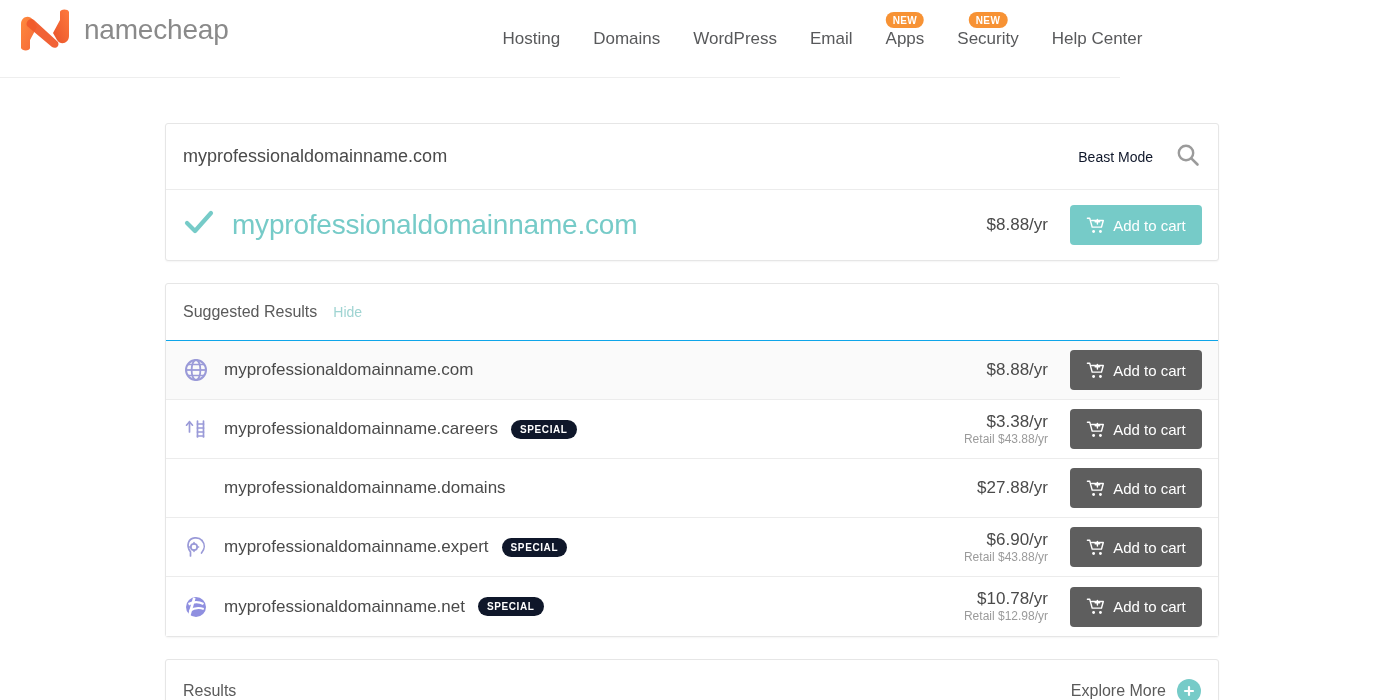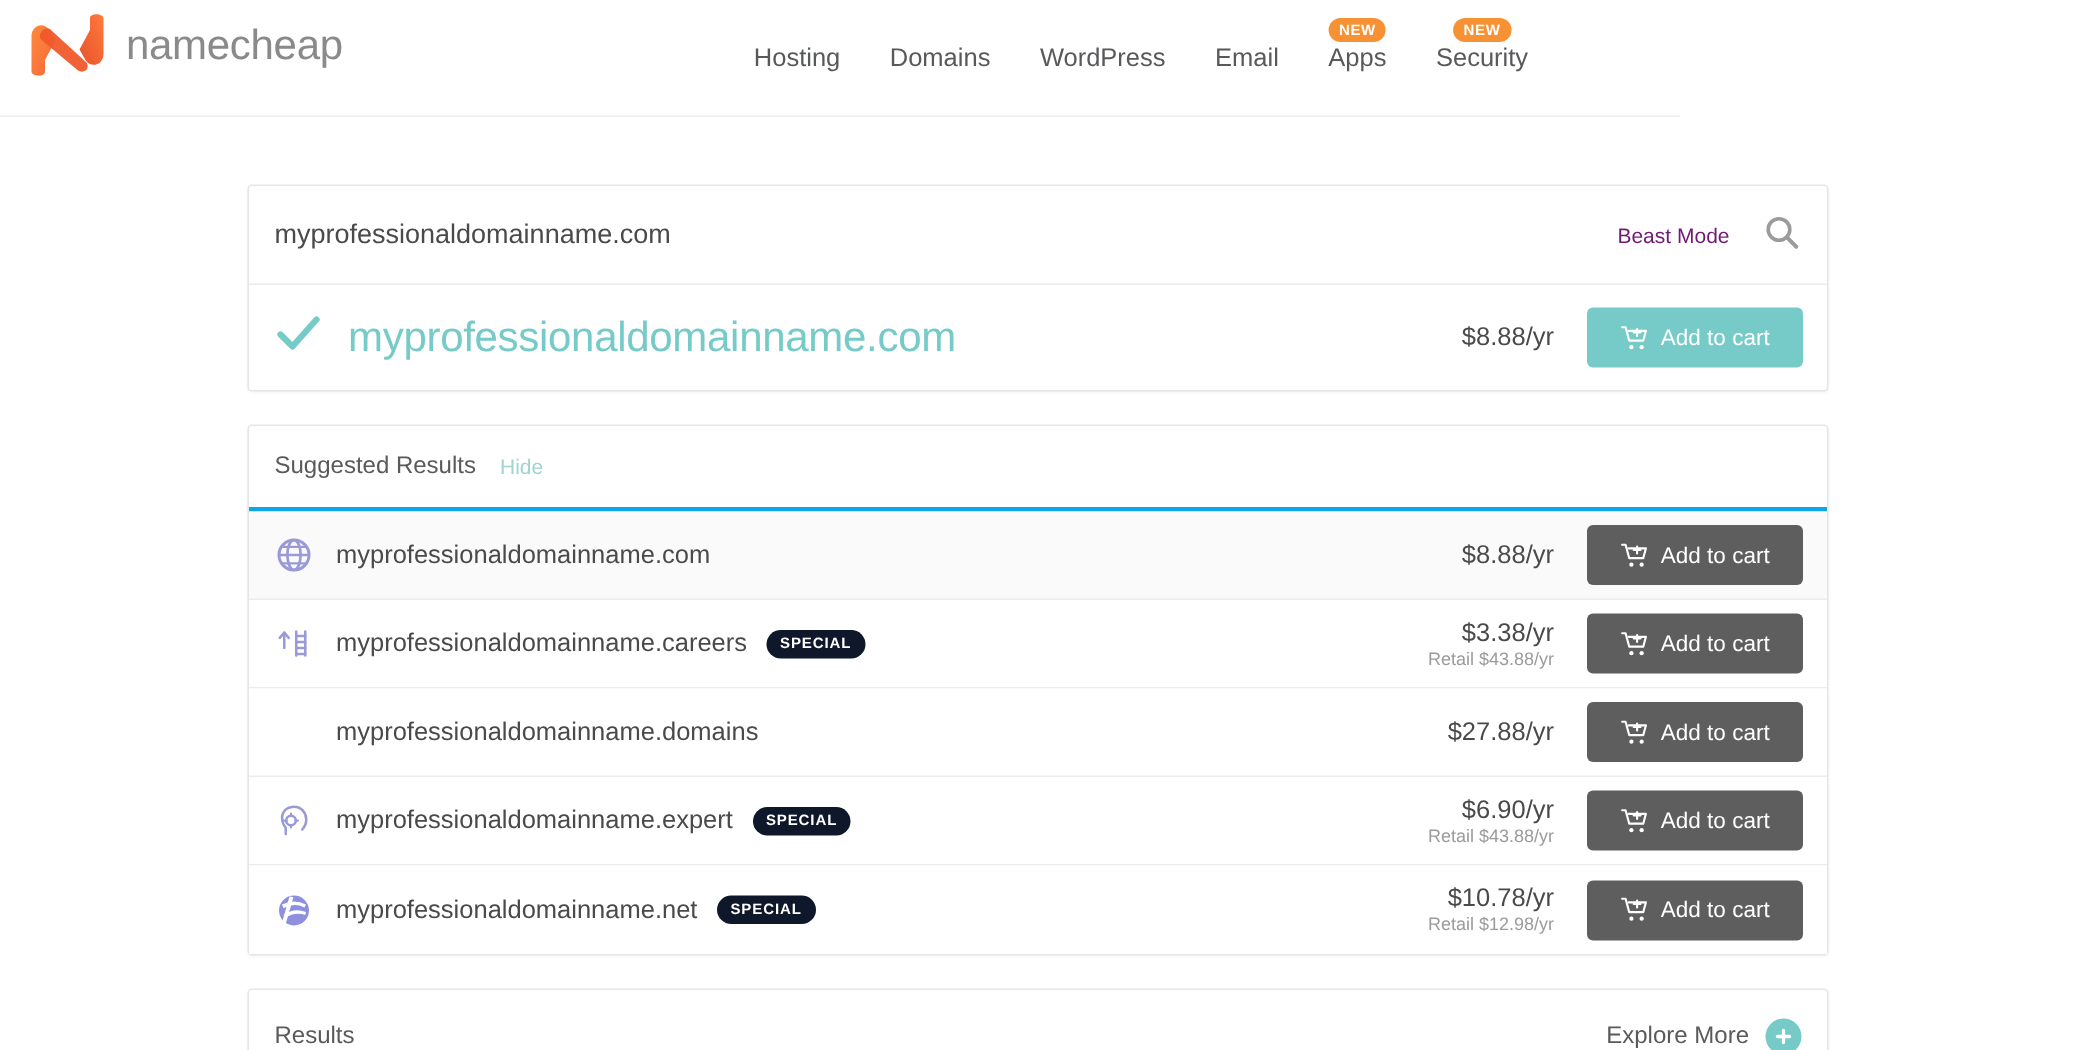--- a/index.html
+++ b/index.html
@@ -113,21 +113,21 @@
     flex: 1;
     border: none;
     outline: none;
     font-family: "Liberation Sans", sans-serif;
     font-size: 18px;
     color: #4a4a4a;
     background: transparent;
   }
   .beast-mode {
     font-size: 14px;
-    color: #701a75;
+    color: #0f172a;
     cursor: pointer;
     margin-right: 22px;
     white-space: nowrap;
   }
   .search-btn {
     background: transparent;
     border: none;
     cursor: pointer;
     display: flex;
     align-items: center;
@@ -161,35 +161,35 @@
     display: flex;
     align-items: center;
     justify-content: center;
     border: none;
     border-radius: 4px;
     cursor: pointer;
     font-family: "Liberation Sans", sans-serif;
     font-size: 15px;
     color: #ffffff;
     height: 40px;
-    width: 144px;
+    width: 132px;
     white-space: nowrap;
     flex: none;
   }
   .cart-btn.teal { background: #76cbc8; }
   .cart-btn.gray { background: #5e5e5e; }
   .cart-btn .cart-ico { margin-right: 8px; display: flex; flex: none; }
 
   
   .suggested-head {
     height: 57px;
     display: flex;
     align-items: center;
     padding: 0 17px;
-    border-bottom: 3px solid #0ea5e9;
+    border-bottom: 1px solid #0ea5e9;
   }
   .suggested-title { font-size: 16px; color: #5a5a5a; }
   .hide-link {
     font-size: 14px;
     color: #9fd4d2;
     margin-left: 16px;
     cursor: pointer;
   }
 
   .result-row {
@@ -306,20 +306,23 @@
       <span>Email</span>
     </div>
     <div class="nav-item">
       <span class="nav-badge new">NEW</span>
       <span>Apps</span>
     </div>
     <div class="nav-item">
       <span class="nav-badge new">NEW</span>
       <span>Security</span>
     </div>
+    <div class="nav-item">
+      <span>Help Center</span>
+    </div>
   </div>
 </div>
 
 <div class="page">
 
   <div class="panel">
 
     <div class="search-row">
       <input class="search-input" type="text" value="myprofessionaldomainname.com" style="">
       <span class="beast-mode">Beast Mode</span>

